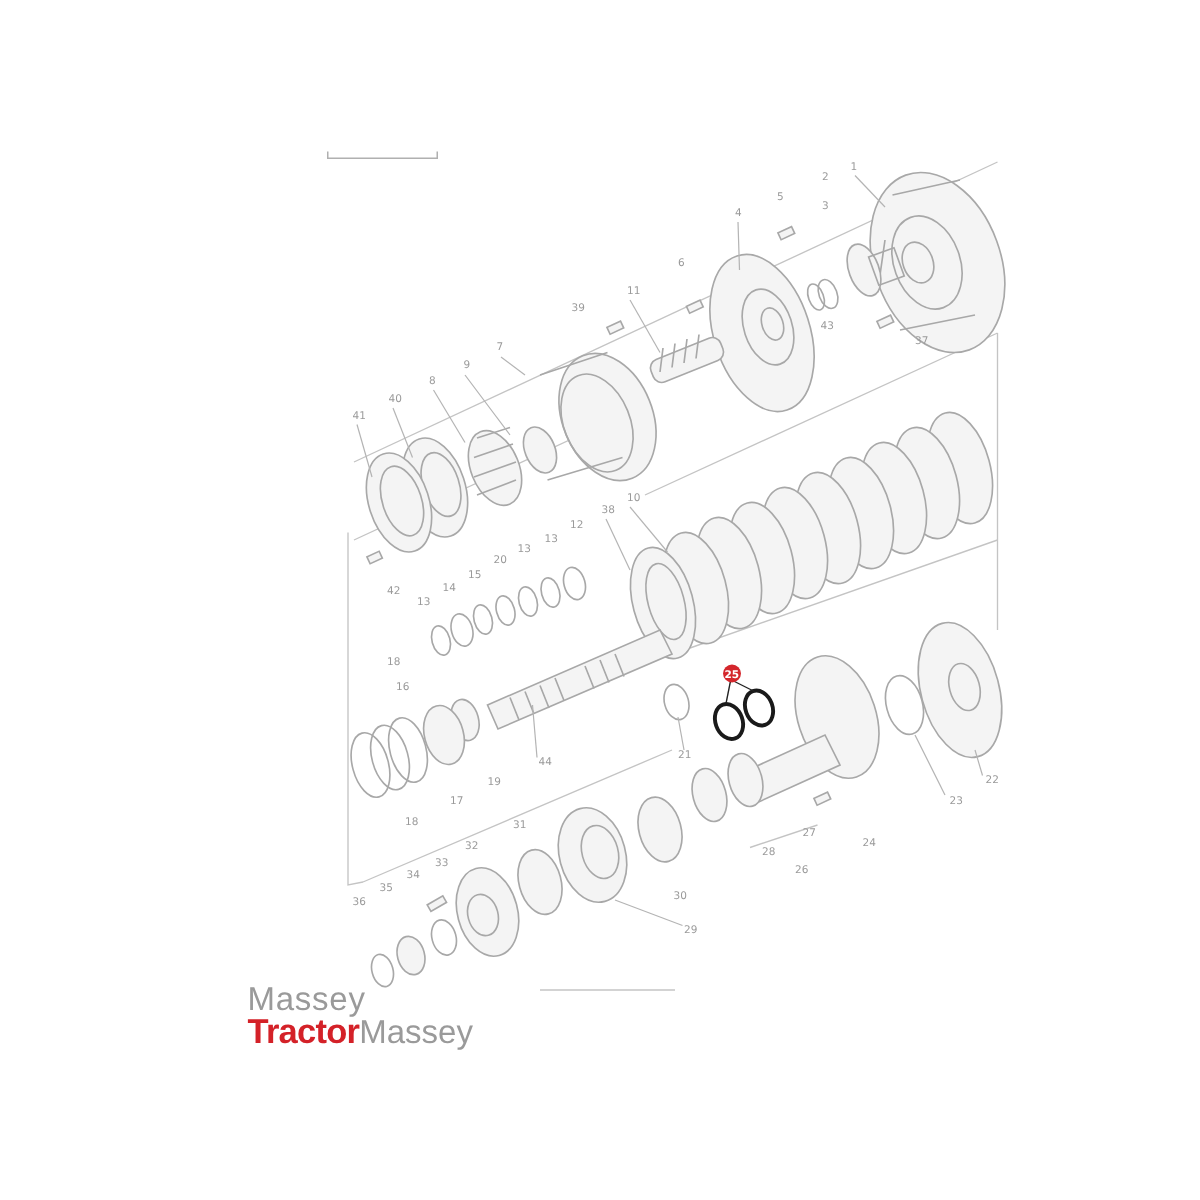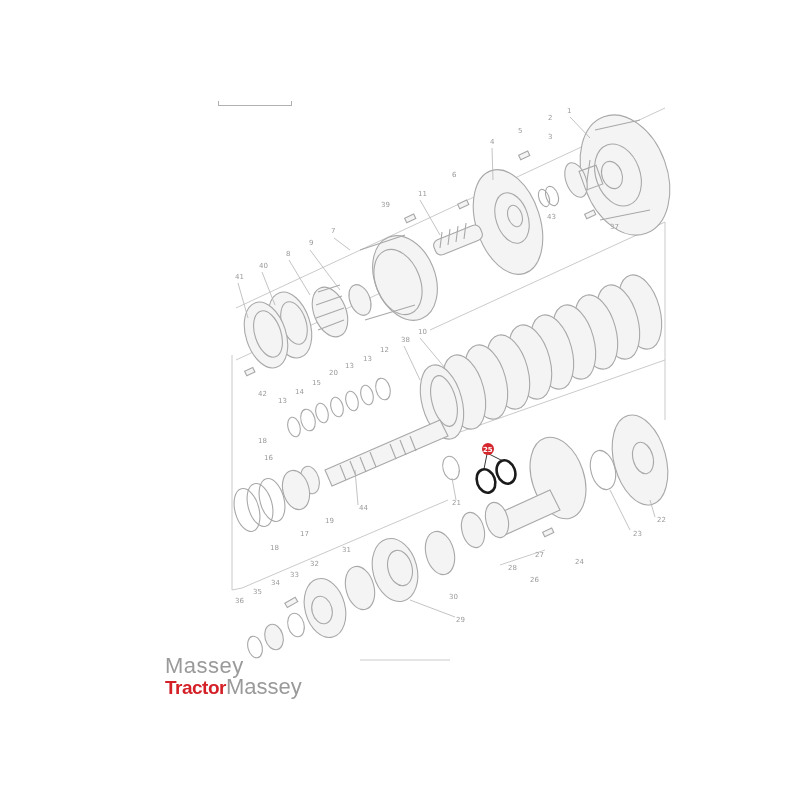--- a/index.html
+++ b/index.html
@@ -9,21 +9,21 @@
     .part-fill { fill: #f4f4f4; stroke: #a8a8a8; stroke-width: 1.1; }
     .leader { stroke: #b4b4b4; stroke-width: 0.8; fill: none; }
     .frame { stroke: #c4c4c4; stroke-width: 0.9; fill: none; }
     .lbl { font-family: "DejaVu Sans", sans-serif; font-size: 7px; fill: #9a9a9a; }
     .hl-ring { fill: none; stroke: #1a1a1a; stroke-width: 2.6; }
     .hl-badge { fill: #d4262c; }
     .hl-text { font-family: "DejaVu Sans", sans-serif; font-size: 7px; font-weight: bold; fill: #ffffff; }
     .logo { position: absolute; left: 128px; top: 655px; line-height: 1; margin-left: 37px; }
     .logo-top { font-family: "Liberation Sans", sans-serif; font-size: 22px; color: #9a9a9a; letter-spacing: 0.5px; display: block; }
     .logo-bottom { display: block; margin-top: -1px; }
-    .logo-bold { font-family: "Liberation Sans", sans-serif; font-size: 19px; font-weight: bold; color: #d42128; letter-spacing: -0.5px; }
+    .logo-bold { font-family: "Liberation Sans", sans-serif; font-size: 23px; font-weight: bold; color: #d42128; letter-spacing: -0.5px; }
     .logo-light { font-family: "Liberation Sans", sans-serif; font-size: 22px; color: #9a9a9a; }
     .scalebar { position: absolute; left: 218px; top: 101px; width: 72px; height: 4px; border-bottom: 1px solid #b0b0b0; border-left: 1px solid #b0b0b0; border-right: 1px solid #b0b0b0; }
   </style>
 </head>
 <body>
 
 <div class="scalebar"></div>
 
 <svg id="diagram" viewBox="0 0 800 800" xmlns="http://www.w3.org/2000/svg">
 

